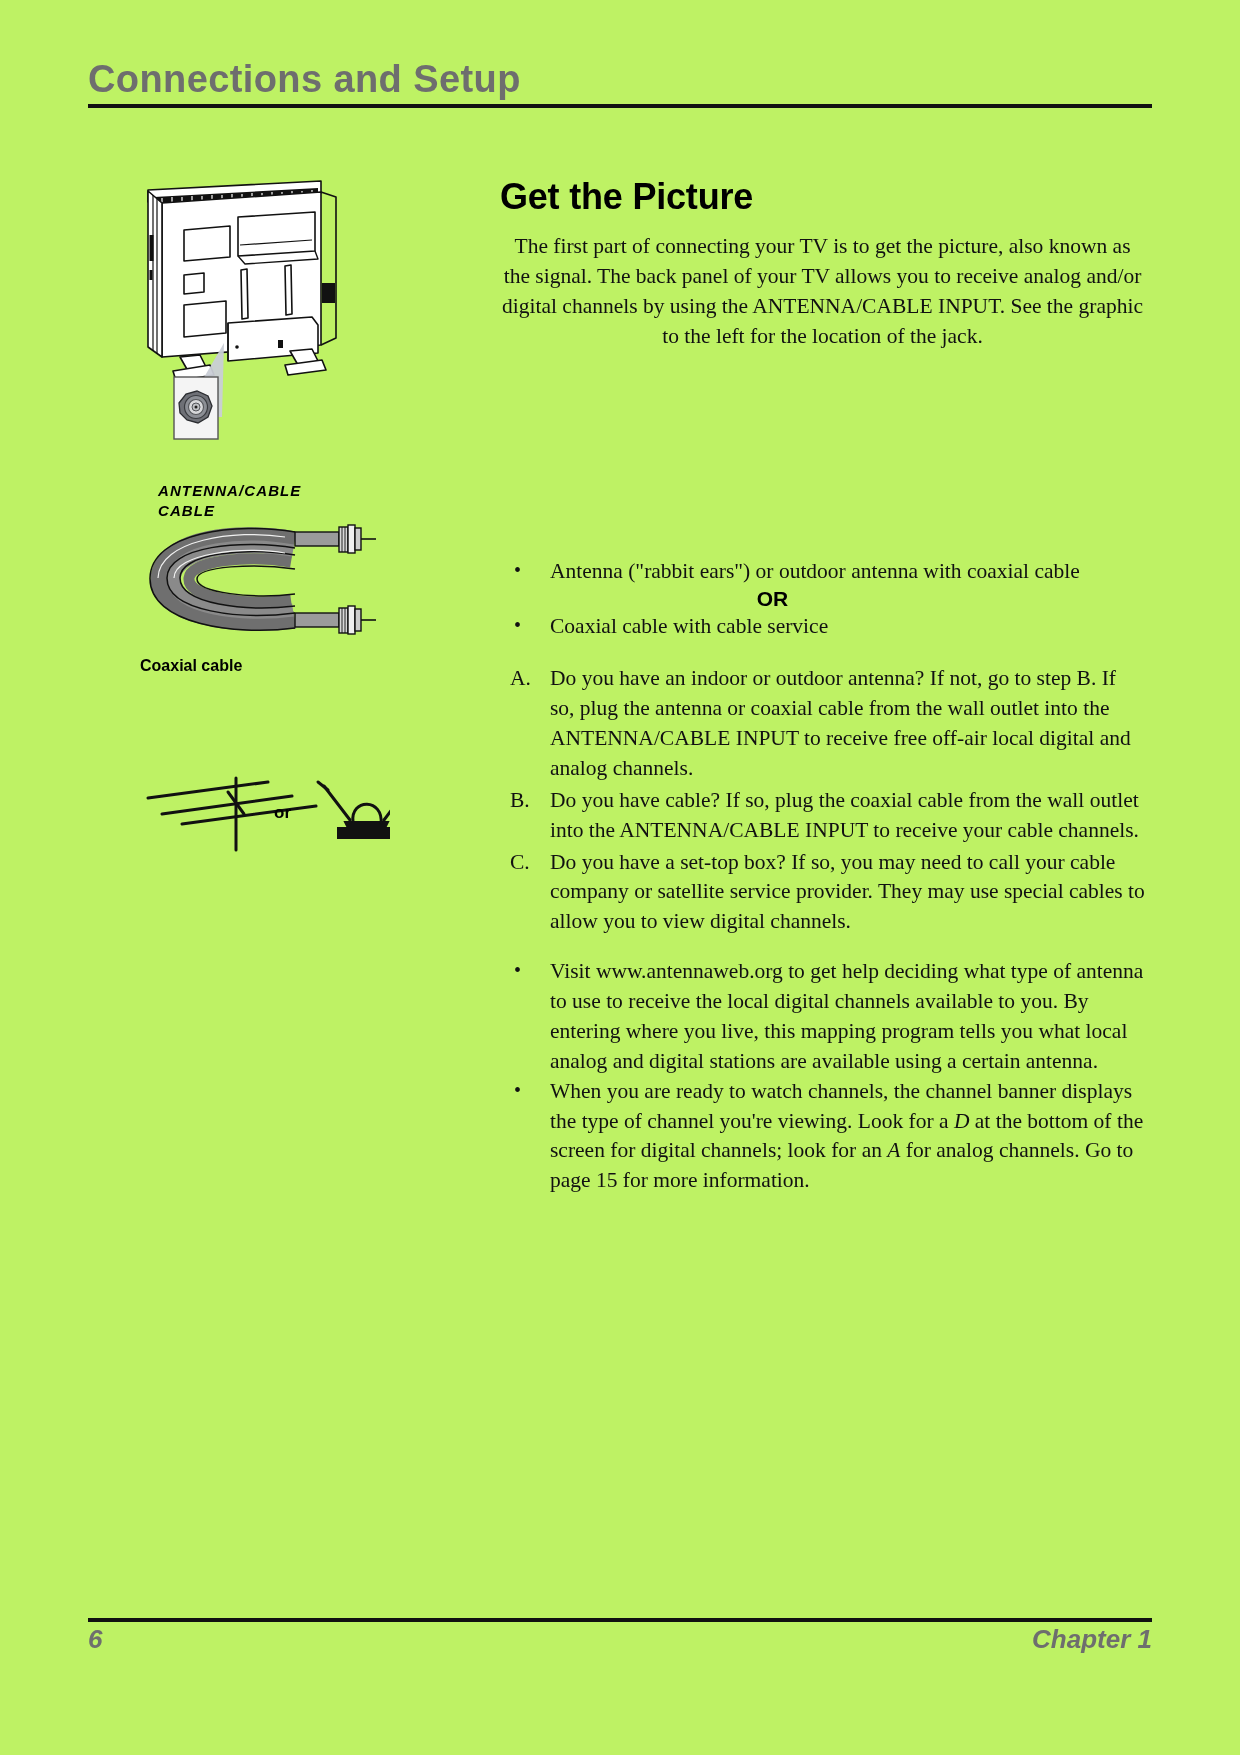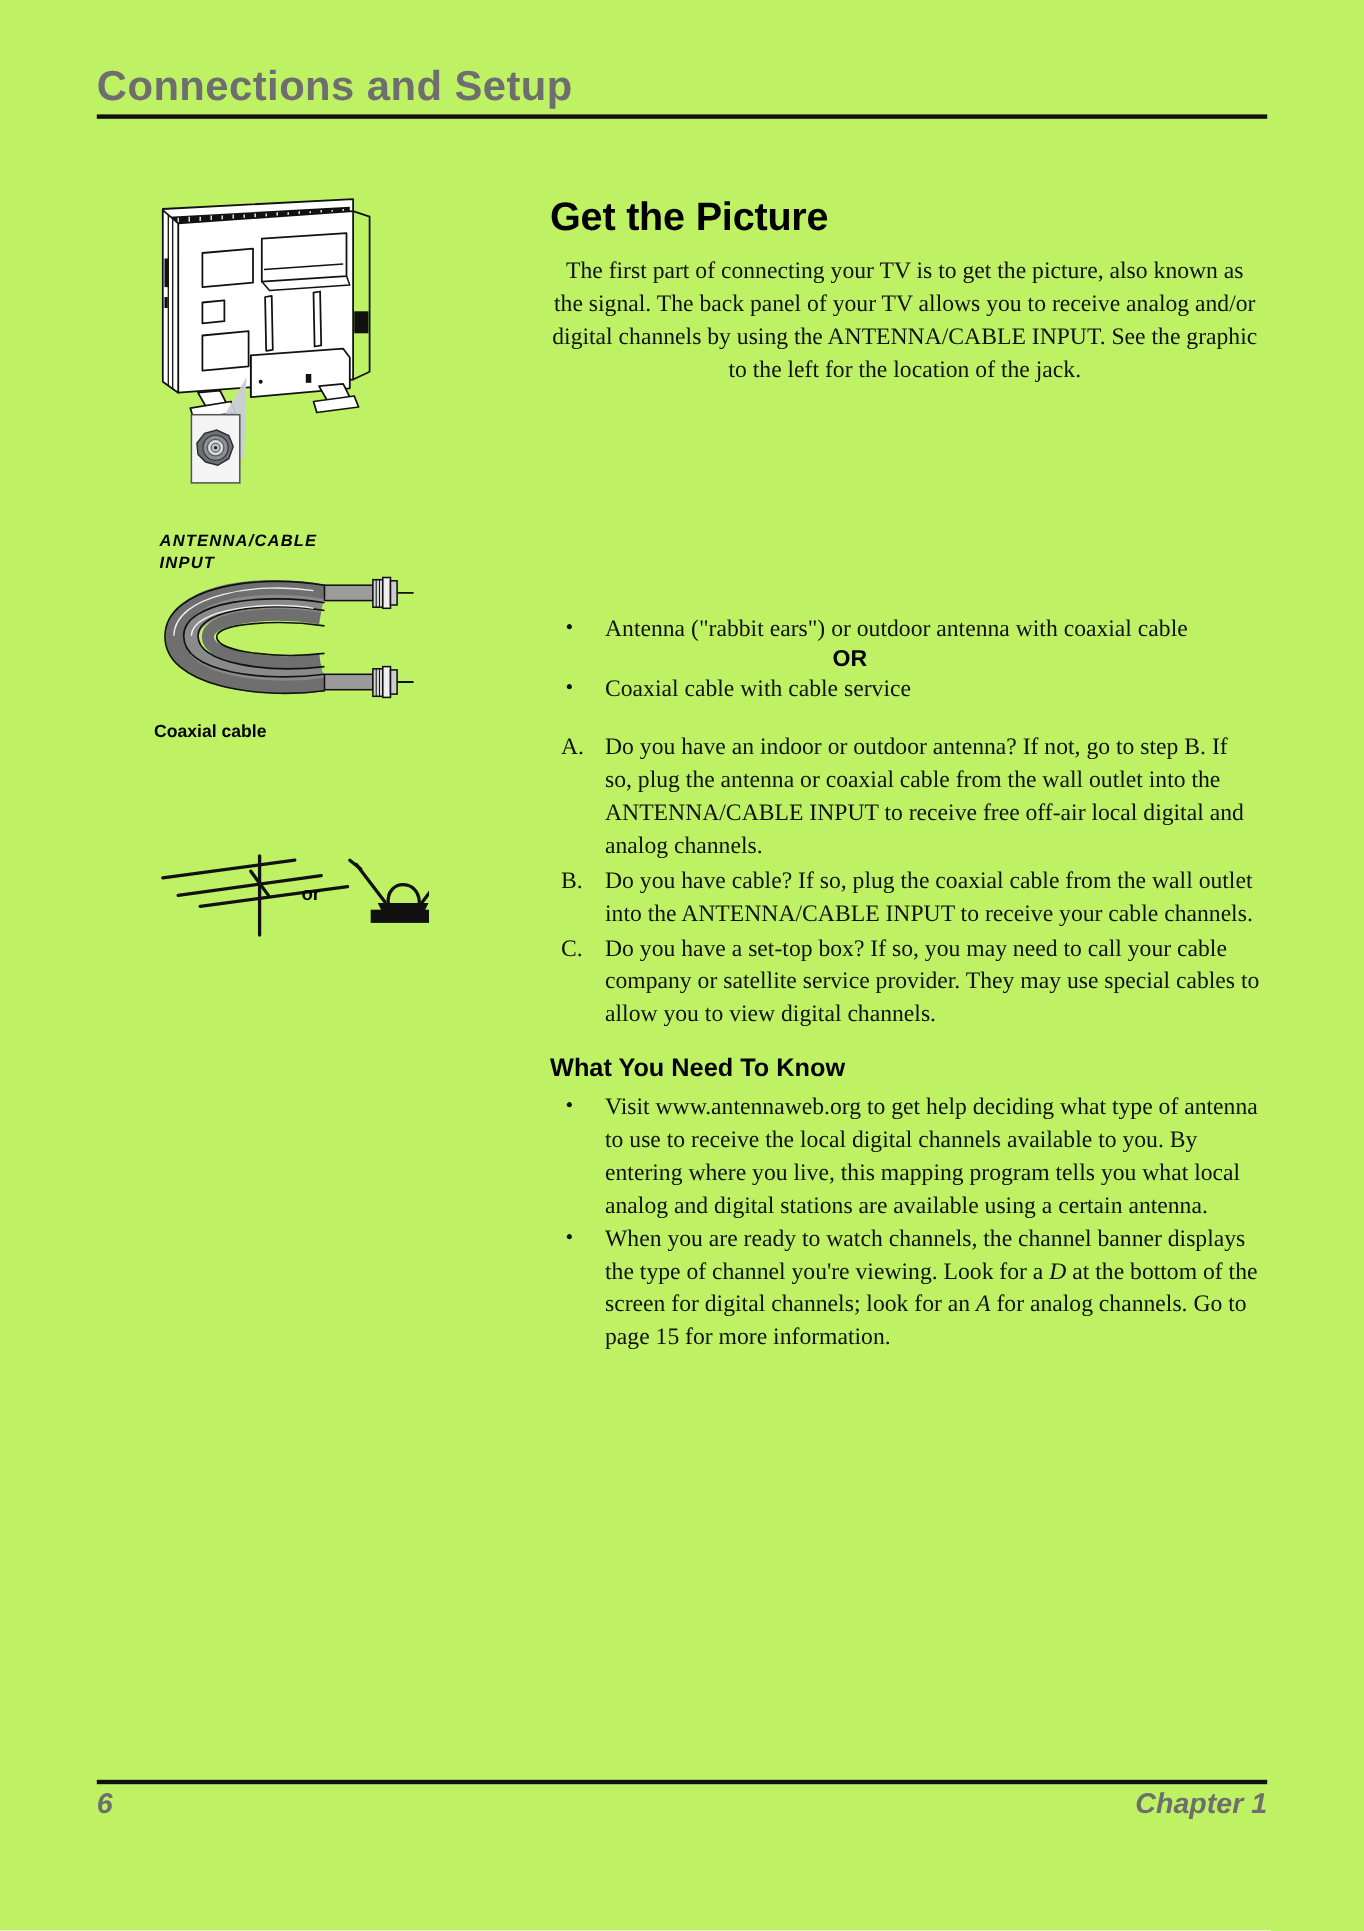--- a/index.html
+++ b/index.html
@@ -83,21 +83,21 @@
   .fig-tv { position: relative; width: 250px; height: 300px; }
   .fig-caption-jack {
     font-family: "Liberation Sans", sans-serif;
     font-weight: bold;
     font-style: italic;
     font-size: 15px;
     letter-spacing: 1.1px;
     color: #000;
     line-height: 1.35;
     margin-top: 2px;
-    margin-left: 5px;
+    margin-left: 18px;
     width: 230px;
   }
 
   .fig-cable {
     position: absolute;
     left: 5px;
     top: 345px;
     width: 240px;
     height: 125px;
   }
@@ -303,21 +303,21 @@
             <polygon points="-17,-5 -10,-14 1,-17 12,-12 16,-2 12,9 2,15 -9,12 -16,5" fill="#6e7076" stroke="#2b2d31" stroke-width="1.3"></polygon>
             <circle cx="0" cy="-1" r="11.5" fill="#8c8f95" stroke="#3a3c40" stroke-width="1.2"></circle>
             <circle cx="0" cy="-1" r="7.5" fill="#d8d9db" stroke="#55575b" stroke-width="1.1"></circle>
             <circle cx="0" cy="-1" r="4" fill="#bfc1c4" stroke="#55575b" stroke-width="1"></circle>
             <circle cx="0" cy="-1" r="1.5" fill="#222"></circle>
           </g>
         </g>
       </svg>
       <div class="fig-caption-jack">
         <span>ANTENNA/CABLE</span><br>
-        <span>INPUT</span>
+        <span>CABLE</span>
       </div>
     </div>
 
     <div class="fig-cable">
       <svg width="240" height="125" viewBox="0 0 240 125">
 
         <g fill="none" stroke="#111" stroke-width="1.6">
           <path d="M150 20 C 96 10, 18 16, 14 58 C 11 96, 92 108, 150 100" stroke="#6f6f6f" stroke-width="17"></path>
           <path d="M150 20 C 96 10, 18 16, 14 58 C 11 96, 92 108, 150 100" stroke="#111" stroke-width="17" fill="none" opacity="0"></path>
           <path d="M148 31 C 100 22, 32 28, 29 58 C 26 88, 98 97, 148 90" stroke="#8a8a8a" stroke-width="13"></path>
@@ -413,21 +413,20 @@
         <span>Do you have cable? If so, plug the coaxial cable from the wall outlet into the ANTENNA/CABLE INPUT to receive your cable channels.</span>
       </li>
       <li class="li lettered">
         <span class="marker">C.</span>
         <span>Do you have a set-top box? If so, you may need to call your cable company or satellite service provider. They may use special cables to allow you to view digital channels.</span>
       </li>
     </ol>
 
     <div class="spacer-18"></div>
 
-    <h3 class="sub2-title">What You Need To Know</h3>
 
     <ul class="bul">
       <li class="li bullet">
         <span class="marker">•</span>
         <span>Visit www.antennaweb.org to get help deciding what type of antenna to use to receive the local digital channels available to you. By entering where you live, this mapping program tells you what local analog and digital stations are available using a certain antenna.</span>
       </li>
       <li class="li bullet">
         <span class="marker">•</span>
         <span><span>When you are ready to watch channels, the channel banner displays the type of channel you're viewing. Look for a </span><i class="it">D</i><span> at the bottom of the screen for digital channels; look for an </span><i class="it">A</i><span> for analog channels. Go to page 15 for more information.</span></span>
       </li>

